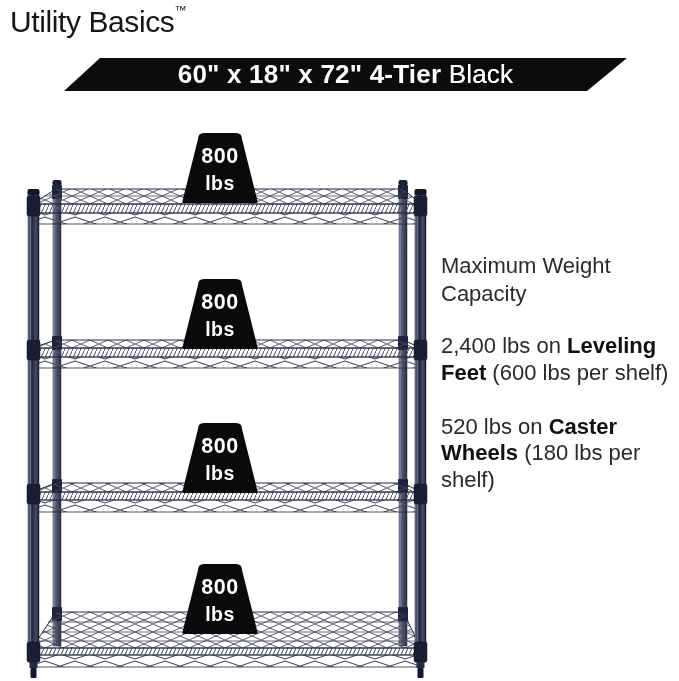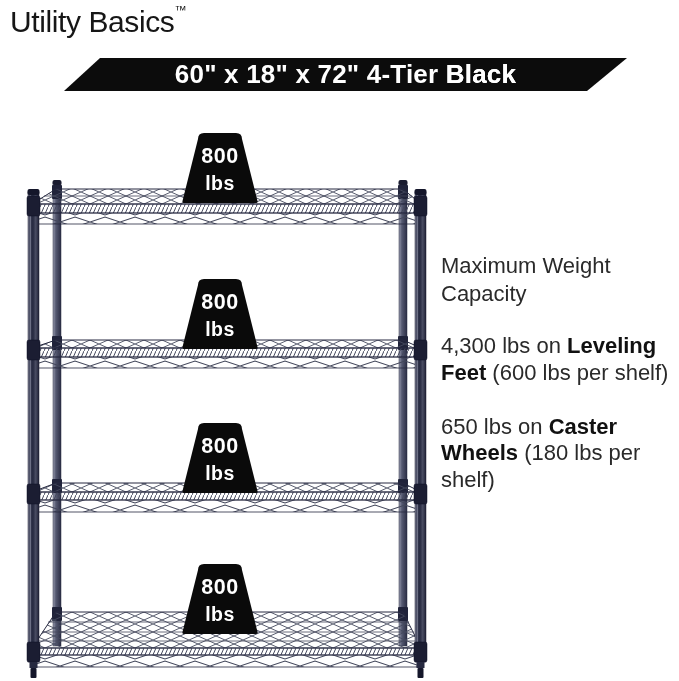--- a/index.html
+++ b/index.html
@@ -15,21 +15,21 @@
   }
   .brand .tm { font-size:12px; vertical-align:top; line-height:20px; letter-spacing:0; }
   .banner {
     position:absolute; left:64px; top:58px; width:563px; height:33px;
     background:#0c0c0c; color:#ffffff;
     clip-path:polygon(36px 0, 100% 0, calc(100% - 40px) 100%, 0 100%);
     display:flex; align-items:center; justify-content:center;
     font-size:26px; font-weight:600; letter-spacing:0.2px;
   }
   .banner span { white-space:pre; }
-  .banner .hl { font-weight:700; text-shadow:0 0 0.6px #ffffff;text-align:right; }
+  .banner .hl { font-weight:400; text-shadow:0 0 0.6px #ffffff;text-align:right; }
   .rack-svg { position:absolute; left:0; top:0; width:679px; height:681px; }
   .info {
     position:absolute; left:441px; top:252px; width:240px;
     color:#2a2a2a; font-size:22px; line-height:1.22;
   }
   .info h2 {
     font-size:22px; font-weight:500; color:#2a2a2a; line-height:1.25;
     margin-bottom:26px;
   }
   .info p { margin-bottom:27px; }
@@ -161,17 +161,17 @@
     </g>
     <g transform="translate(220,634)">
       <path d="M-22,-64 Q-22,-70 -16,-70 L16,-70 Q22,-70 22,-64 L37.5,-2 Q38,0 36,0 L-36,0 Q-38,0 -37.5,-2 Z" fill="#0a0a0a"></path>
       <text y="-40" text-anchor="middle" font-size="21.5" font-weight="bold" fill="#ffffff" letter-spacing="0.5">800</text>
       <text y="-13" text-anchor="middle" font-size="19.5" font-weight="bold" fill="#ffffff" letter-spacing="0.5">lbs</text>
     </g>
   </svg>
 
   <div class="info">
     <h2>Maximum Weight Capacity</h2>
-    <p><span>4,300 lbs on </span><b>Leveling Feet</b><span> (600 lbs per shelf)</span></p>
-    <p><span>650 lbs on </span><b>Caster Wheels</b><span> (180 lbs per shelf)</span></p>
+    <p><span>2,400 lbs on </span><b>Leveling Feet</b><span> (600 lbs per shelf)</span></p>
+    <p><span>520 lbs on </span><b>Caster Wheels</b><span> (180 lbs per shelf)</span></p>
   </div>
 
 </div>
 
 </body></html>

